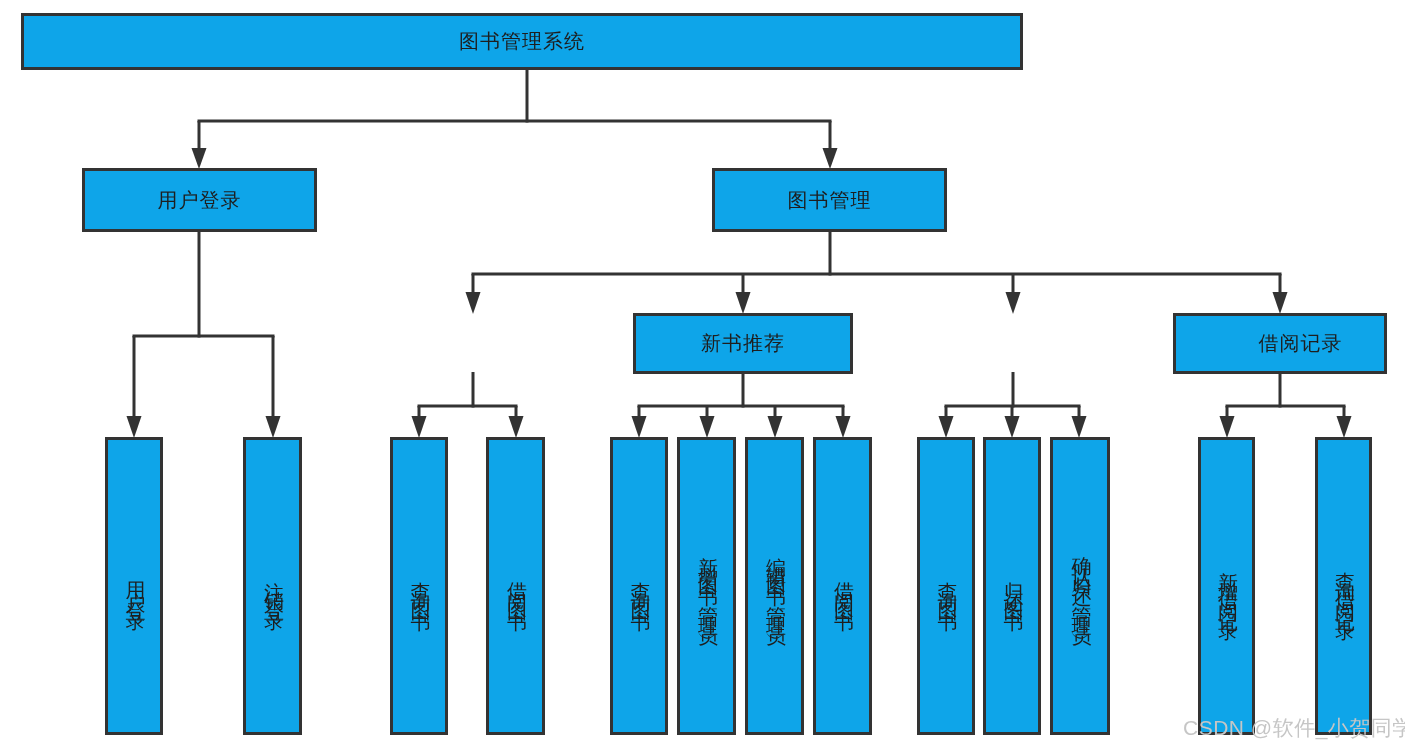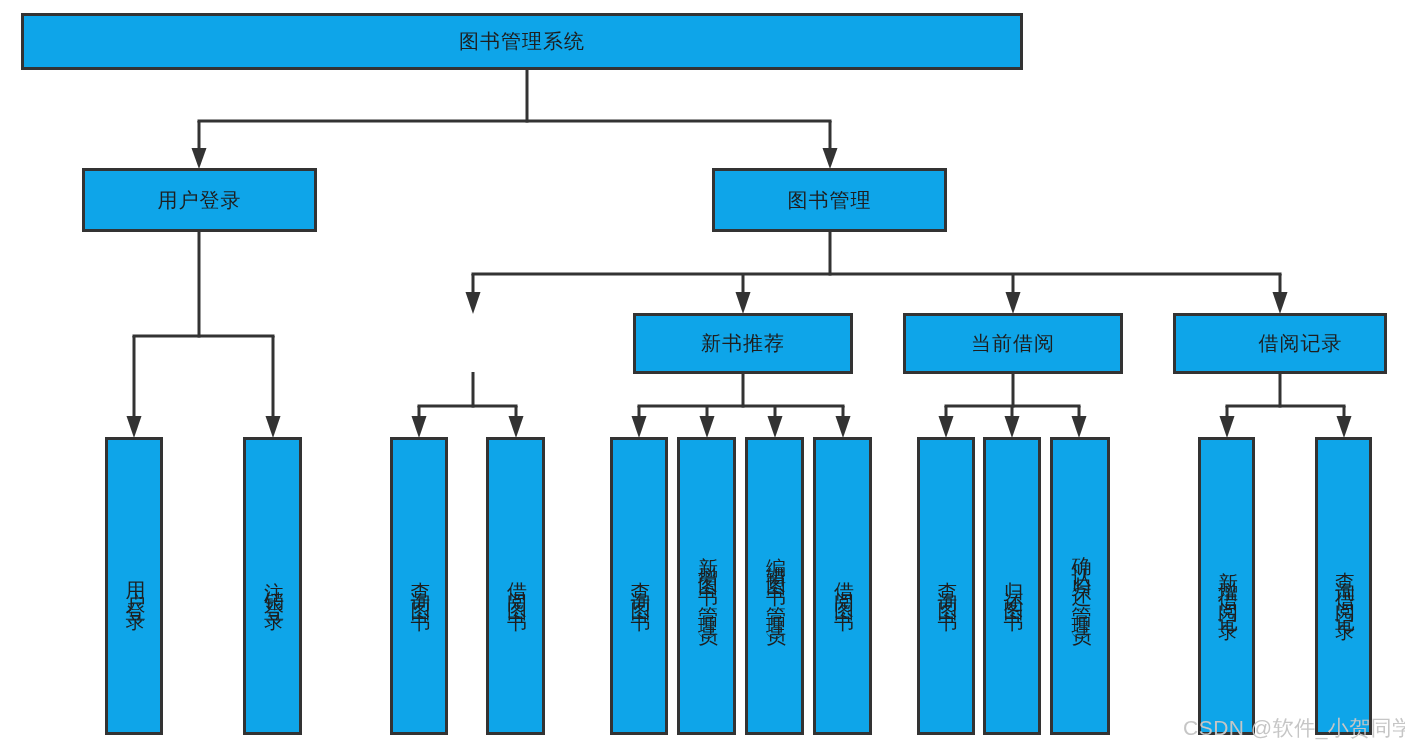--- a/index.html
+++ b/index.html
@@ -140,23 +140,20 @@
   <div class="node" style="left:82px; top:168px; width:235px; height:64px;">
     <span>用户登录</span>
   </div>
   <div class="node" style="left:712px; top:168px; width:235px; height:64px;">
     <span>图书管理</span>
   </div>
 
   <div class="node" style="left:633px; top:313px; width:220px; height:61px;">
     <span>新书推荐</span>
   </div>
-  <div class="node" style="left:903px; top:313px; width:220px; height:61px;">
-    <span>当前借阅</span>
-  </div>
   <div class="node" style="left:1173px; top:313px; width:214px; height:61px;padding-left:41px;">
     <span>借阅记录</span>
   </div>
 
   <div class="node leaf" style="left:105px; top:437px; width:58px; height:298px;">
     <span class="vtext">用户登录</span>
   </div>
   <div class="node leaf" style="left:243px; top:437px; width:59px; height:298px;">
     <span class="vtext">注销登录</span>
   </div>

